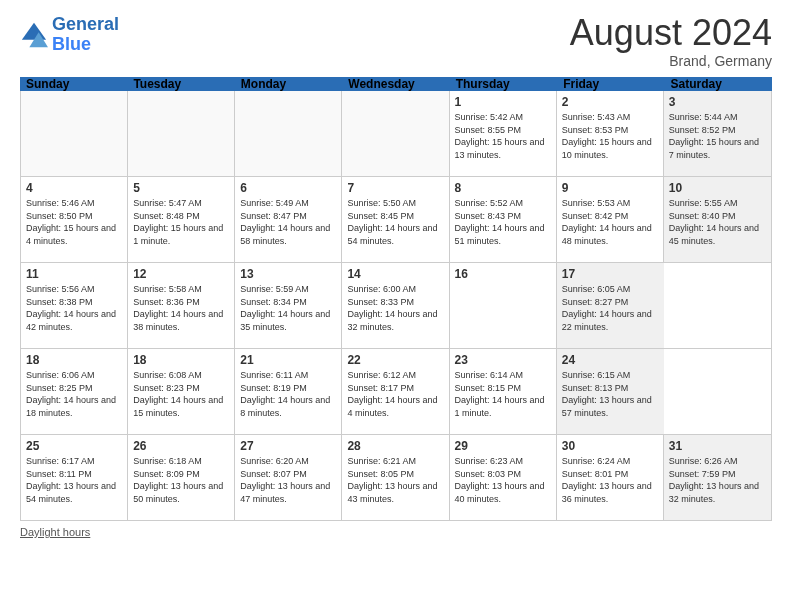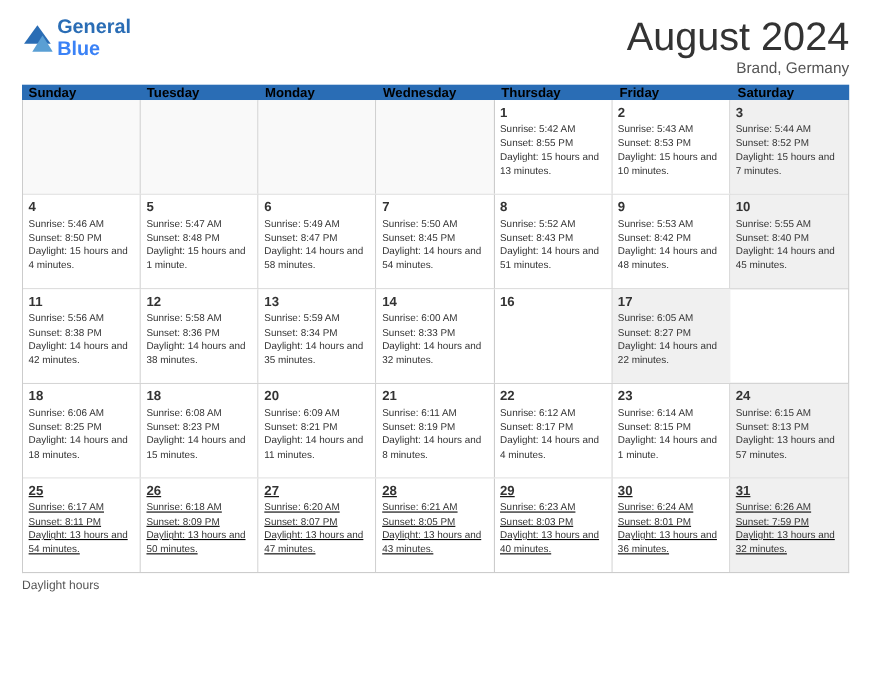--- a/index.html
+++ b/index.html
@@ -78,21 +78,20 @@
       flex-direction: column;
     }
     .cal-row {
       display: grid;
       grid-template-columns: repeat(7, 1fr);
       flex: 1;
       border-bottom: 1px solid #ccc;
     }
     .cal-row:last-child {
       border-bottom: none;
-      text-decoration: underline;
     }
     .cal-cell {
       border-right: 1px solid #ccc;
       padding: 4px 5px;
       font-size: 9.5px;
       color: #333;
       background: #fff;
       min-height: 85px;
     }
     .cal-cell:last-child {
@@ -114,20 +113,21 @@
     .cell-info {
       font-size: 9px;
       line-height: 1.4;
       color: #333;
     }
     .footer-note {
       font-size: 11px;
       color: #555;
       margin-top: 5px;
       text-align: left;
+      text-decoration: underline;
     }
   </style>
 </head>
 <body>
 
 <div class="page">
   <div class="header">
     <div class="logo">
       <svg class="logo-icon" viewBox="0 0 30 30">
         <polygon points="15,2 28,20 2,20" fill="#2a6db5"></polygon>
@@ -235,24 +235,20 @@
       <div class="cal-row">
         <div class="cal-cell">
           <span class="day-num">18</span>
           <div class="cell-info">Sunrise: 6:06 AM<br>Sunset: 8:25 PM<br>Daylight: 14 hours and 18 minutes.</div>
         </div>
         <div class="cal-cell">
           <span class="day-num">18</span>
           <div class="cell-info">Sunrise: 6:08 AM<br>Sunset: 8:23 PM<br>Daylight: 14 hours and 15 minutes.</div>
         </div>
         <div class="cal-cell">
-          <span class="day-num">20</span>
-          <div class="cell-info">Sunrise: 6:09 AM<br>Sunset: 8:21 PM<br>Daylight: 14 hours and 11 minutes.</div>
-        </div>
-        <div class="cal-cell">
           <span class="day-num">21</span>
           <div class="cell-info">Sunrise: 6:11 AM<br>Sunset: 8:19 PM<br>Daylight: 14 hours and 8 minutes.</div>
         </div>
         <div class="cal-cell">
           <span class="day-num">22</span>
           <div class="cell-info">Sunrise: 6:12 AM<br>Sunset: 8:17 PM<br>Daylight: 14 hours and 4 minutes.</div>
         </div>
         <div class="cal-cell">
           <span class="day-num">23</span>
           <div class="cell-info">Sunrise: 6:14 AM<br>Sunset: 8:15 PM<br>Daylight: 14 hours and 1 minute.</div>

